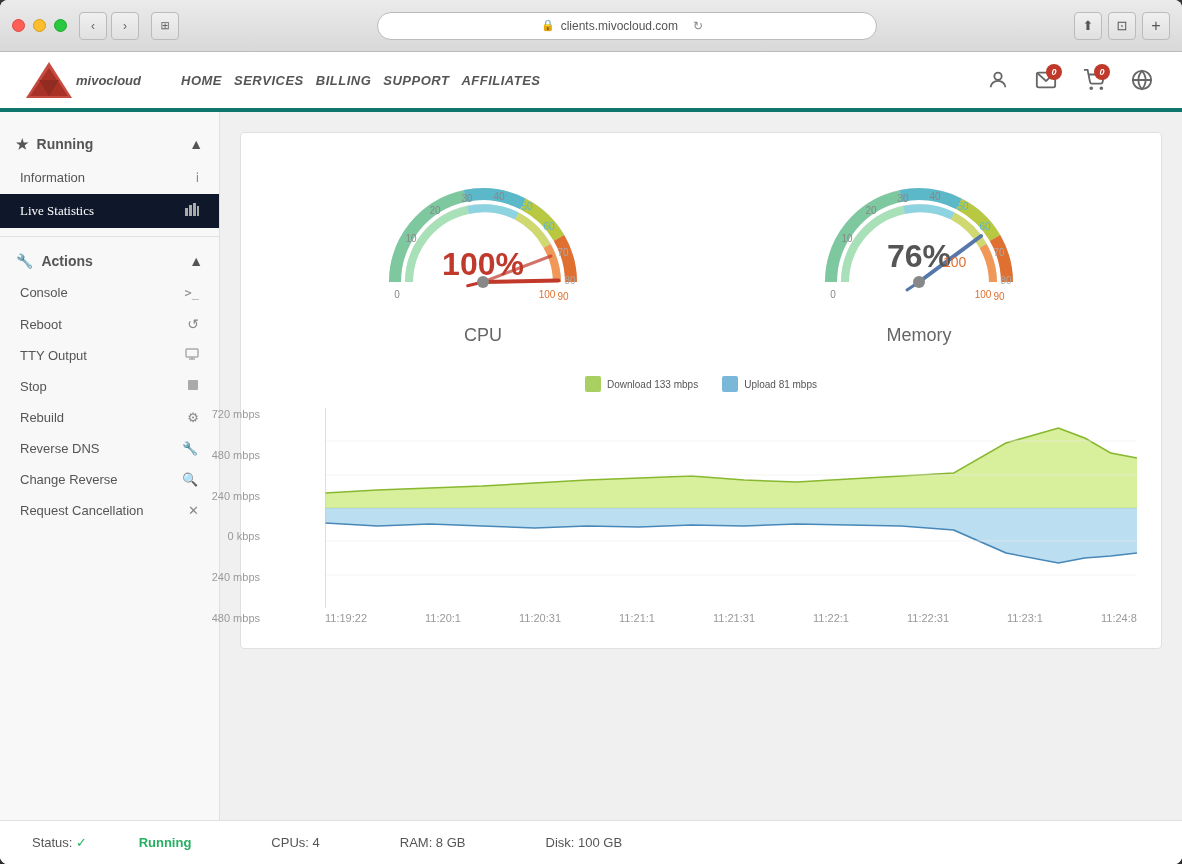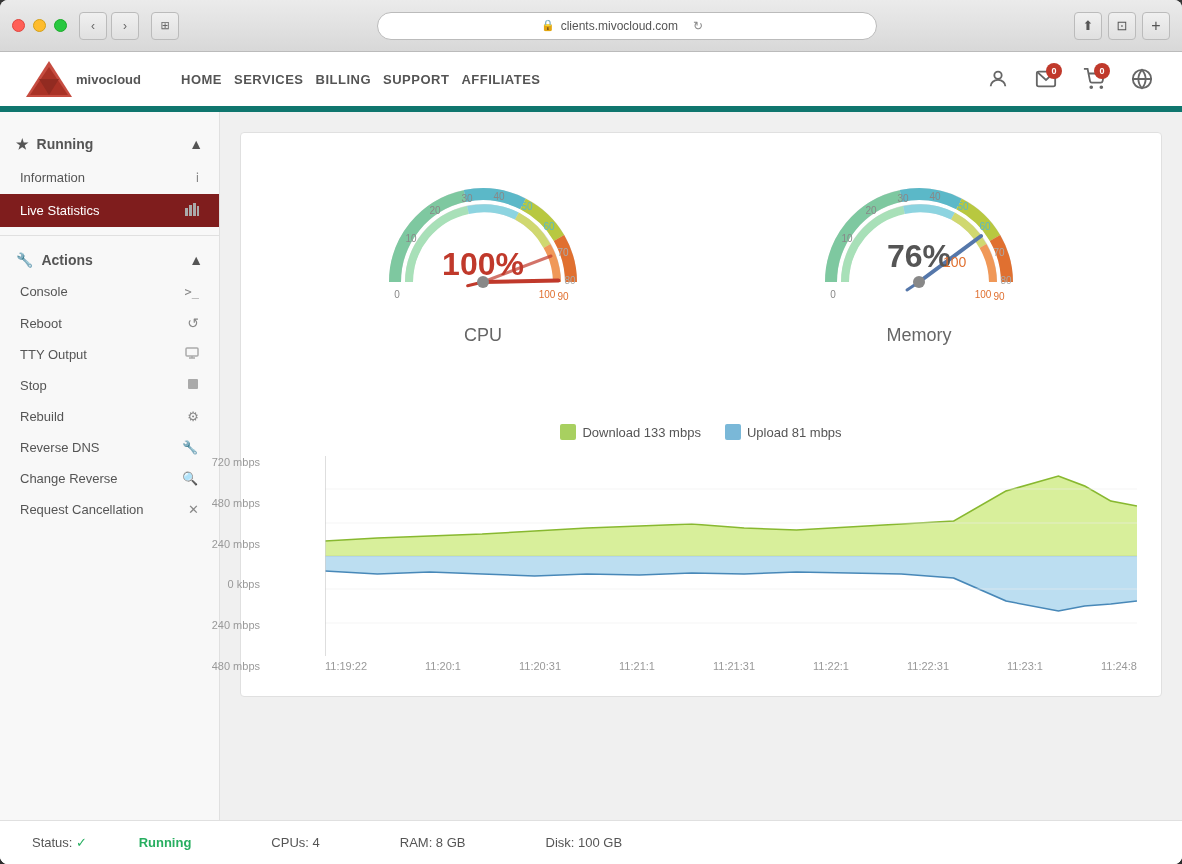--- a/index.html
+++ b/index.html
@@ -21,57 +21,57 @@
     .address-bar .lock-icon { color: #888; font-size: 11px; }
     .refresh-btn { width: 28px; height: 28px; display: flex; align-items: center; justify-content: center; cursor: pointer; color: #888; font-size: 14px; }
     .right-buttons { display: flex; gap: 6px; margin-left: auto; }
     .toolbar-btn { width: 28px; height: 28px; background: linear-gradient(to bottom, #f0f0f0, #e0e0e0); border: 1px solid #bbb; border-radius: 4px; display: flex; align-items: center; justify-content: center; cursor: pointer; color: #555; font-size: 13px; }
     .toolbar-btn-plus { width: 28px; height: 28px; background: linear-gradient(to bottom, #f0f0f0, #e0e0e0); border: 1px solid #bbb; border-radius: 4px; display: flex; align-items: center; justify-content: center; cursor: pointer; color: #555; font-size: 16px; }
 
     
     .site { background: white; }
     
     
-    .topnav { background: white; border-bottom: 6px solid #0f766e; height: 60px; display: flex; align-items: center; padding: 0 24px; }
+    .topnav { background: white; border-bottom: 4px solid #0f766e; height: 60px; display: flex; align-items: center; padding: 0 24px; font-style: italic; }
     .logo { display: flex; align-items: center; margin-right: 40px; }
     .logo-icon { width: 50px; height: 40px; position: relative; }
     .nav-links { display: flex; gap: 12px; flex: 1; }
     .nav-link { color: #555; font-size: 13px; font-weight: 600; letter-spacing: 0.5px; text-decoration: none; cursor: pointer; }
     .nav-icons { display: flex; gap: 16px; align-items: center; }
     .nav-icon-btn { position: relative; width: 32px; height: 32px; display: flex; align-items: center; justify-content: center; cursor: pointer; color: #555; font-size: 18px; }
     .badge { position: absolute; top: 0; right: 0; width: 16px; height: 16px; background: #c0392b; border-radius: 50%; color: white; font-size: 9px; display: flex; align-items: center; justify-content: center; font-weight: bold; }
 
     
     .main-content { display: flex; min-height: calc(864px - 52px - 60px - 44px); background: #f0f0f0; }
     
     
     .sidebar { width: 220px; background: #f8f8f8; border-right: 1px solid #e0e0e0; padding: 16px 0; flex-shrink: 0; }
     .sidebar-section { margin-bottom: 8px; }
     .sidebar-header { display: flex; align-items: center; justify-content: space-between; padding: 8px 16px; color: #555; font-weight: 600; font-size: 14px; cursor: pointer; }
     .sidebar-header .header-left { display: flex; align-items: center; gap: 8px; }
     .sidebar-item { display: flex; align-items: center; justify-content: space-between; padding: 8px 20px; color: #555; cursor: pointer; font-size: 13px; }
-    .sidebar-item.active { background: #7f1d1d; color: white; }
+    .sidebar-item.active { background: #0f172a; color: white; font-family: Liberation Serif, serif; }
     .sidebar-item .item-icon { color: #888; font-size: 13px; }
     .sidebar-item.active .item-icon { color: #aaa; }
     .sidebar-divider { height: 1px; background: #e0e0e0; margin: 8px 0; }
 
     
     .content { flex: 1; padding: 20px; }
     
     
     .stats-card { background: white; border: 1px solid #e0e0e0; border-radius: 4px; padding: 24px; margin-bottom: 16px; }
     
     
     .gauges-row { display: flex; justify-content: space-around; align-items: center; margin-bottom: 30px; }
     .gauge-container { display: flex; flex-direction: column; align-items: center; }
     .gauge-label { font-size: 18px; color: #666; margin-top: 8px; }
     
     
     .chart-legend { display: flex; gap: 24px; justify-content: center; margin-bottom: 16px; }
-    .legend-item { display: flex; align-items: center; gap: 6px; font-size: 13px; color: #555; margin-top: 48px; }
+    .legend-item { display: flex; align-items: center; gap: 6px; font-size: 10px; color: #555; }
     .legend-dot { width: 16px; height: 16px; border-radius: 2px; }
     
     .chart-area { position: relative; height: 200px; margin-left: 60px; }
     .chart-labels-y { position: absolute; left: -60px; top: 0; height: 100%; display: flex; flex-direction: column; justify-content: space-between; color: #999; font-size: 11px; text-align: right; width: 55px; }
     .chart-labels-x { display: flex; justify-content: space-between; margin-left: 60px; margin-top: 4px; color: #999; font-size: 11px; align-items: flex-end; }
     
     
     .status-bar { background: white; border-top: 1px solid #e0e0e0; height: 44px; display: flex; align-items: center; padding: 0 32px; gap: 80px; font-size: 13px; color: #555; }
     .status-running { color: #27ae60; font-weight: 600; margin-left: 48px; }
     .status-check { color: #27ae60; }

